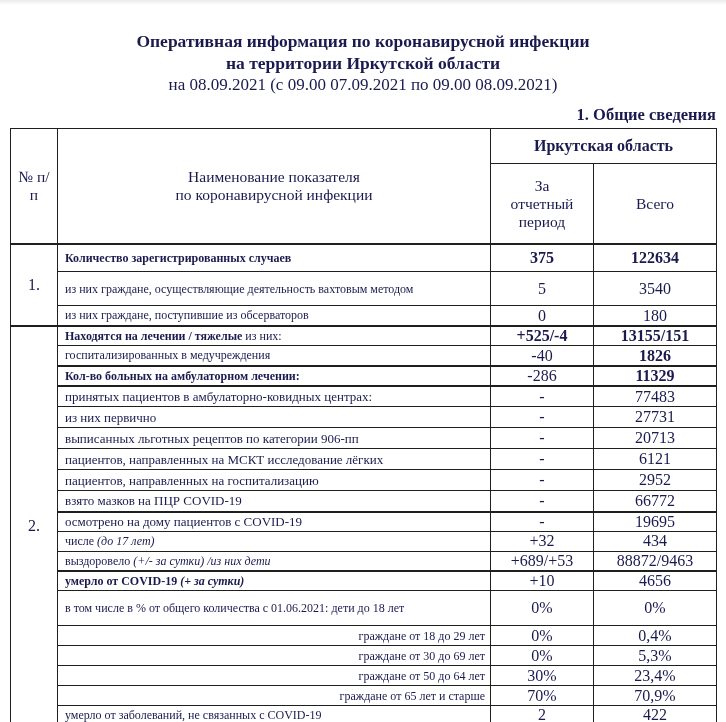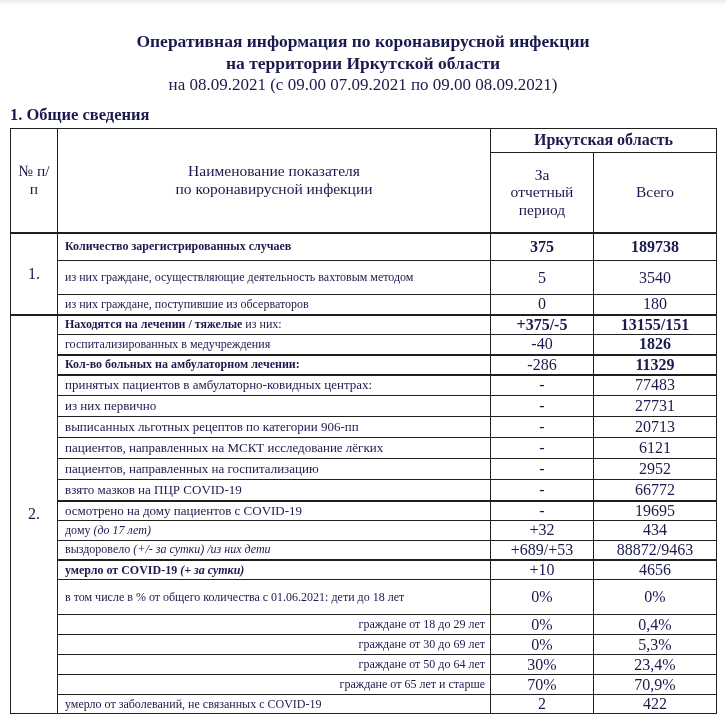--- a/index.html
+++ b/index.html
@@ -14,32 +14,32 @@
   }
   .top-edge {
     position:absolute; top:0; left:0; width:100%; height:5px;
     background:linear-gradient(#eaeaea,#ffffff);
   }
   .page { padding:30px 10px 0 10px;border-radius:21px; }
   .title-block { text-align:center; }
   .title-line { font-size:17.5px; font-weight:bold; line-height:22px; }
   .title-date { font-size:17px; font-weight:normal; line-height:22px; }
   .section-heading {
-    text-align:left; font-weight:bold; font-size:16.5px;
+    text-align:right; font-weight:bold; font-size:16.5px;
     margin-top:8px; line-height:21px;
   }
   table {
     border-collapse:collapse; table-layout:fixed;
     width:706px; margin-top:3px;
   }
   th, td {
     border:1px solid var(--line);
     overflow:hidden;
   }
-  thead th { font-weight:normal; font-size:15.5px; text-align:center; vertical-align:middle; line-height:1.15; padding:2px; }
+  thead th { font-weight:normal; font-size:15.5px; text-align:center; vertical-align:middle; line-height:1.15; padding:8px; }
   thead .region-header { font-weight:bold; font-size:16px; height:24px; }
   thead .num-header { padding:2px 6px;margin-left:15px; }
   thead .period-header { padding:2px 16px; height:80px; }
   thead tr:last-child th { border-bottom-width:2px; }
   thead tr:first-child th[rowspan] { border-bottom-width:2px; }
   td.num-cell { text-align:center; vertical-align:middle; font-size:16px; padding:0; }
   td.label-cell { font-size:12px; padding:1px 4px 1px 7px; vertical-align:middle; line-height:1.05; text-align:left; }
   td.label-cell.small { font-size:13px; }
   td.label-cell.right { text-align:right; padding-right:5px; }
   td.label-cell.justify { text-align:justify; }
@@ -81,36 +81,36 @@
       <tr>
         <th class="period-header">За отчетный период</th>
         <th>Всего</th>
       </tr>
     </thead>
     <tbody id="table-body">
         <tr style="height: 28px;">
           <td class="num-cell" rowspan="3">1.</td>
           <td class="label-cell"><span class="b">Количество зарегистрированных случаев</span></td>
           <td class="val-cell b">375</td>
-          <td class="val-cell b">189738</td>
+          <td class="val-cell b">122634</td>
         </tr>
         <tr style="height: 34px;">
           <td class="label-cell justify"><span>из них граждане, осуществляющие деятельность вахтовым методом</span></td>
           <td class="val-cell">5</td>
           <td class="val-cell">3540</td>
         </tr>
         <tr style="height: 20px;">
           <td class="label-cell"><span>из них граждане, поступившие из обсерваторов</span></td>
           <td class="val-cell">0</td>
           <td class="val-cell">180</td>
         </tr>
         <tr class="thick-top" style="height: 20px;">
           <td class="num-cell" rowspan="19">2.</td>
           <td class="label-cell"><span class="b">Находятся на лечении / тяжелые </span><span>из них:</span></td>
-          <td class="val-cell b">+375/-5</td>
+          <td class="val-cell b">+525/-4</td>
           <td class="val-cell b">13155/151</td>
         </tr>
         <tr style="height: 20px;">
           <td class="label-cell"><span>госпитализированных в медучреждения</span></td>
           <td class="val-cell">-40</td>
           <td class="val-cell b">1826</td>
         </tr>
         <tr class="thick-top" style="height: 20px;">
           <td class="label-cell"><span class="b">Кол-во больных на амбулаторном лечении:</span></td>
           <td class="val-cell">-286</td>
@@ -145,21 +145,21 @@
           <td class="label-cell small"><span>взято мазков на ПЦР COVID-19</span></td>
           <td class="val-cell">-</td>
           <td class="val-cell">66772</td>
         </tr>
         <tr class="thick-top" style="height: 16px;">
           <td class="label-cell small"><span>осмотрено на дому пациентов с COVID-19</span></td>
           <td class="val-cell">-</td>
           <td class="val-cell">19695</td>
         </tr>
         <tr style="height: 20px;">
-          <td class="label-cell"><span>дому </span><span class="i">(до 17 лет)</span></td>
+          <td class="label-cell"><span>числе </span><span class="i">(до 17 лет)</span></td>
           <td class="val-cell">+32</td>
           <td class="val-cell">434</td>
         </tr>
         <tr style="height: 20px;">
           <td class="label-cell"><span>выздоровело </span><span class="i">(+/- за сутки) /из них дети</span></td>
           <td class="val-cell">+689/+53</td>
           <td class="val-cell">88872/9463</td>
         </tr>
         <tr class="thick-top" style="height: 19px;">
           <td class="label-cell"><span class="b">умерло от COVID-19 </span><span class="b i">(+ за сутки)</span></td>

